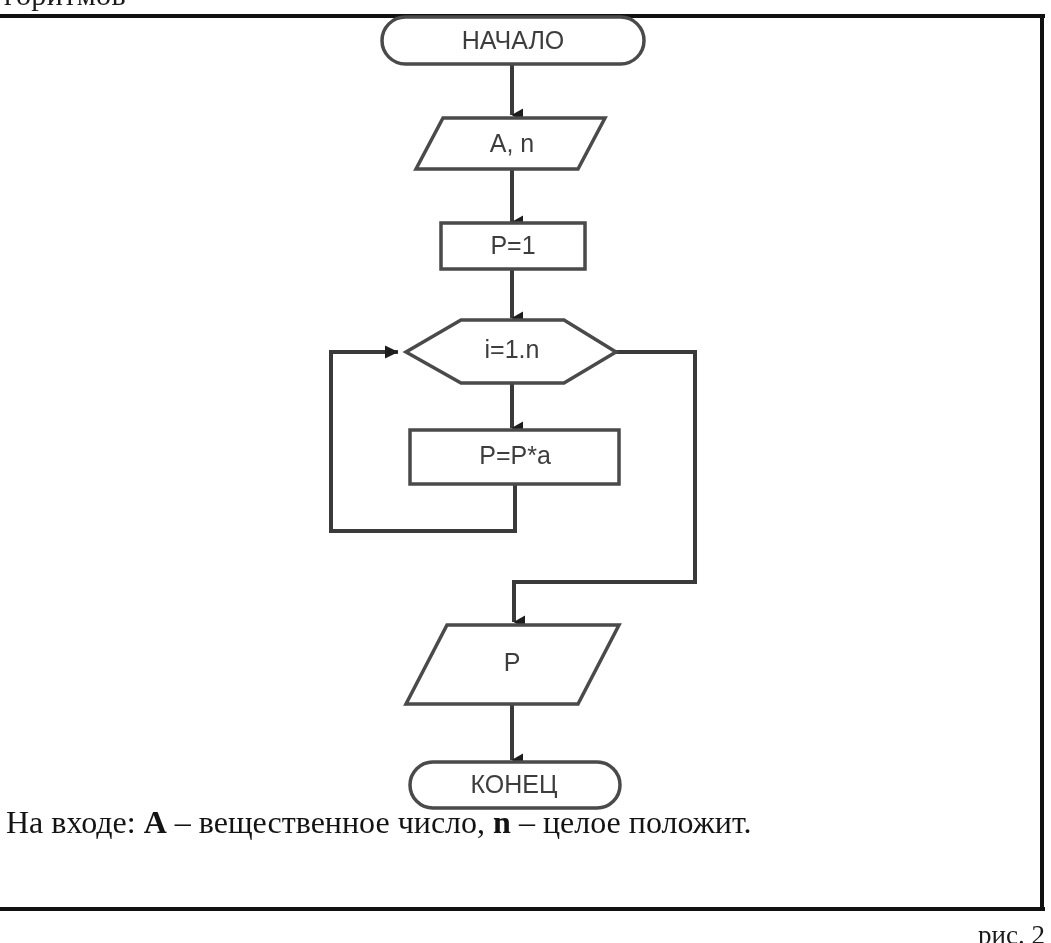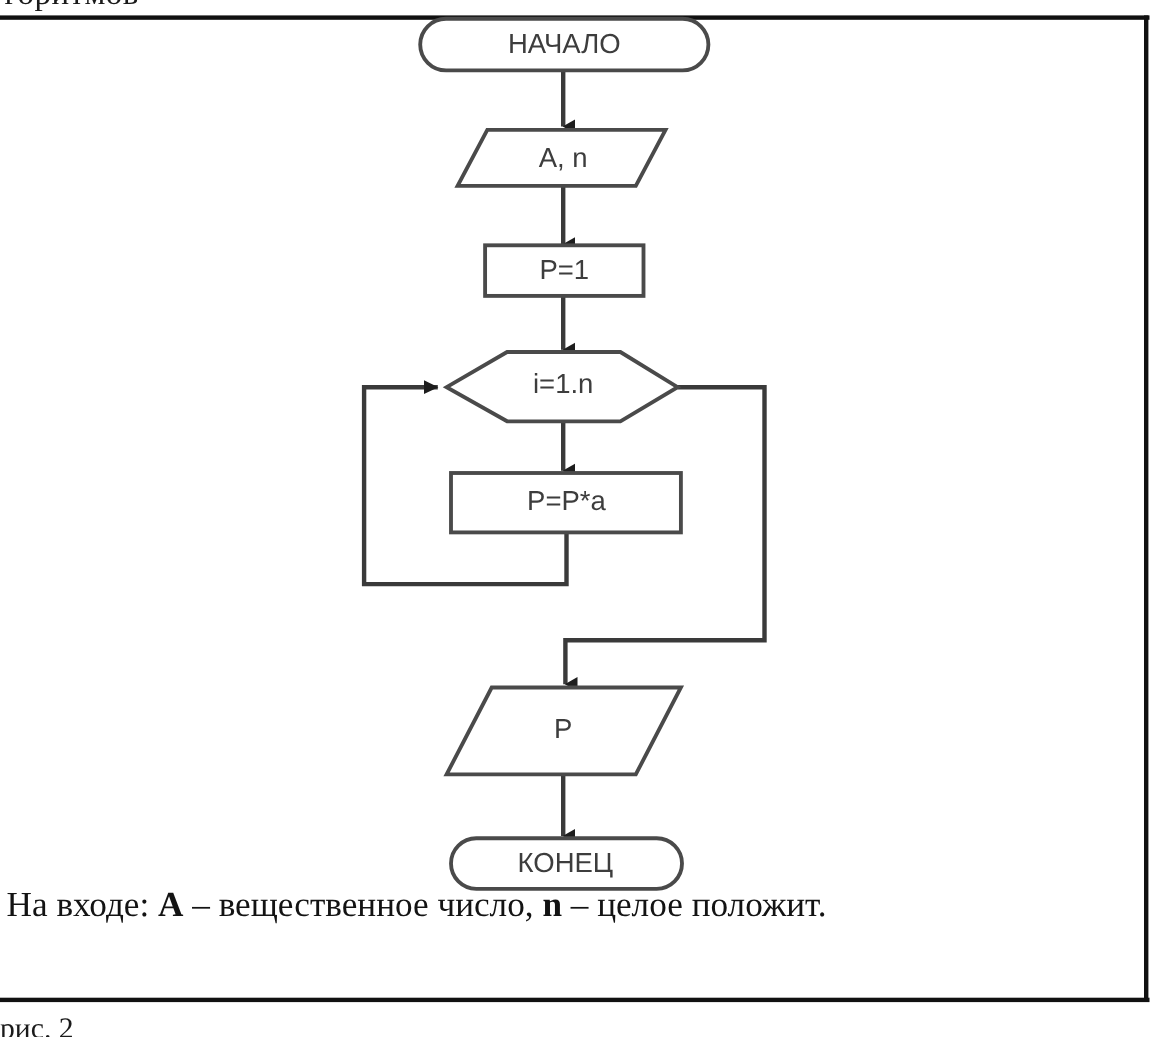--- a/index.html
+++ b/index.html
@@ -52,21 +52,21 @@
     color: #1a1a1a;
     letter-spacing: 0.4px;
     white-space: nowrap;
   }
   
   .fig-caption {
     position: absolute;
     left: 0;
     top: 920px;
     width: 1045px;
-    text-align: left;
+    text-align: right;
     font-family: "Liberation Serif", serif;
     font-size: 27px;
     color: #1a1a1a;
     white-space: nowrap;
     overflow: hidden;
     height: 23px;
   }
   
   #flowchart {
     position: absolute;

